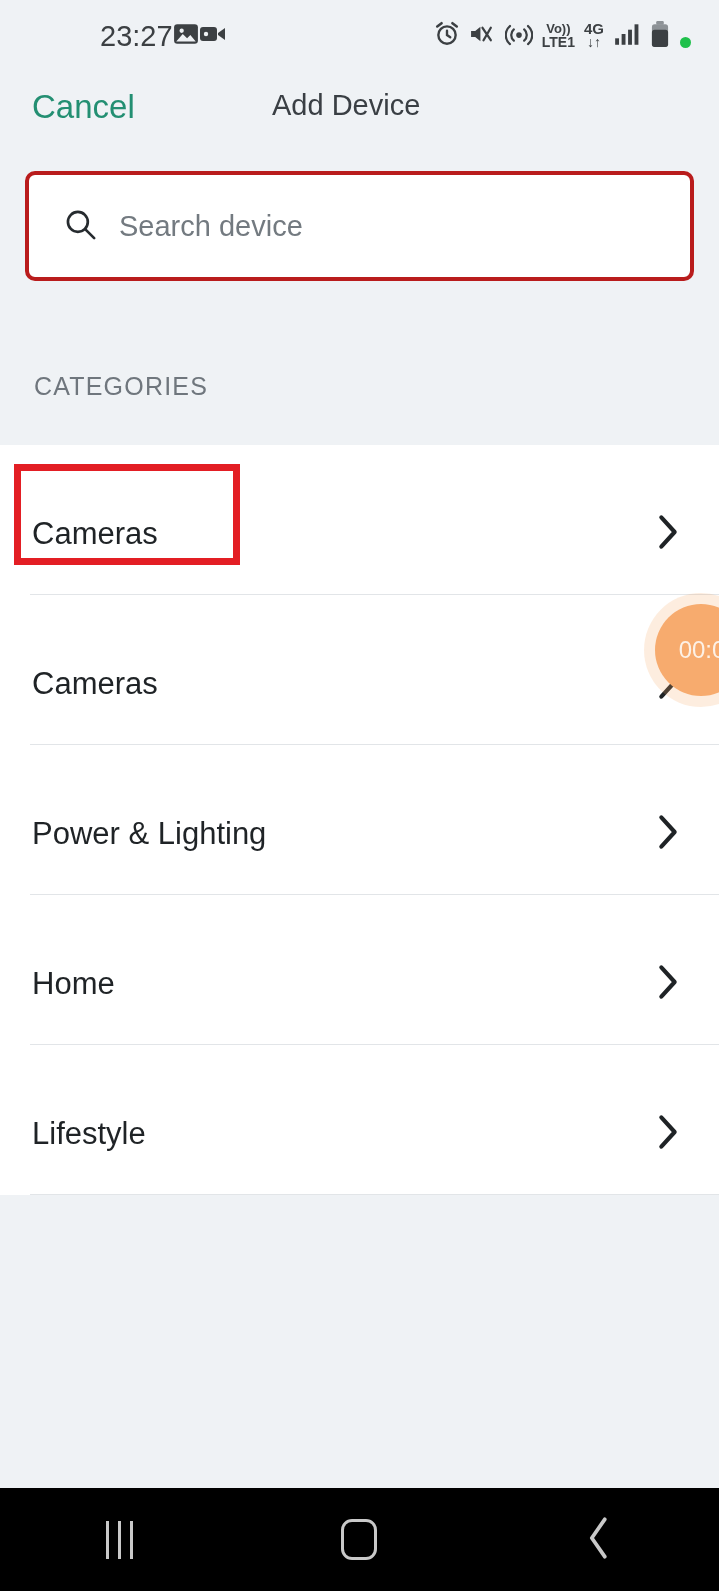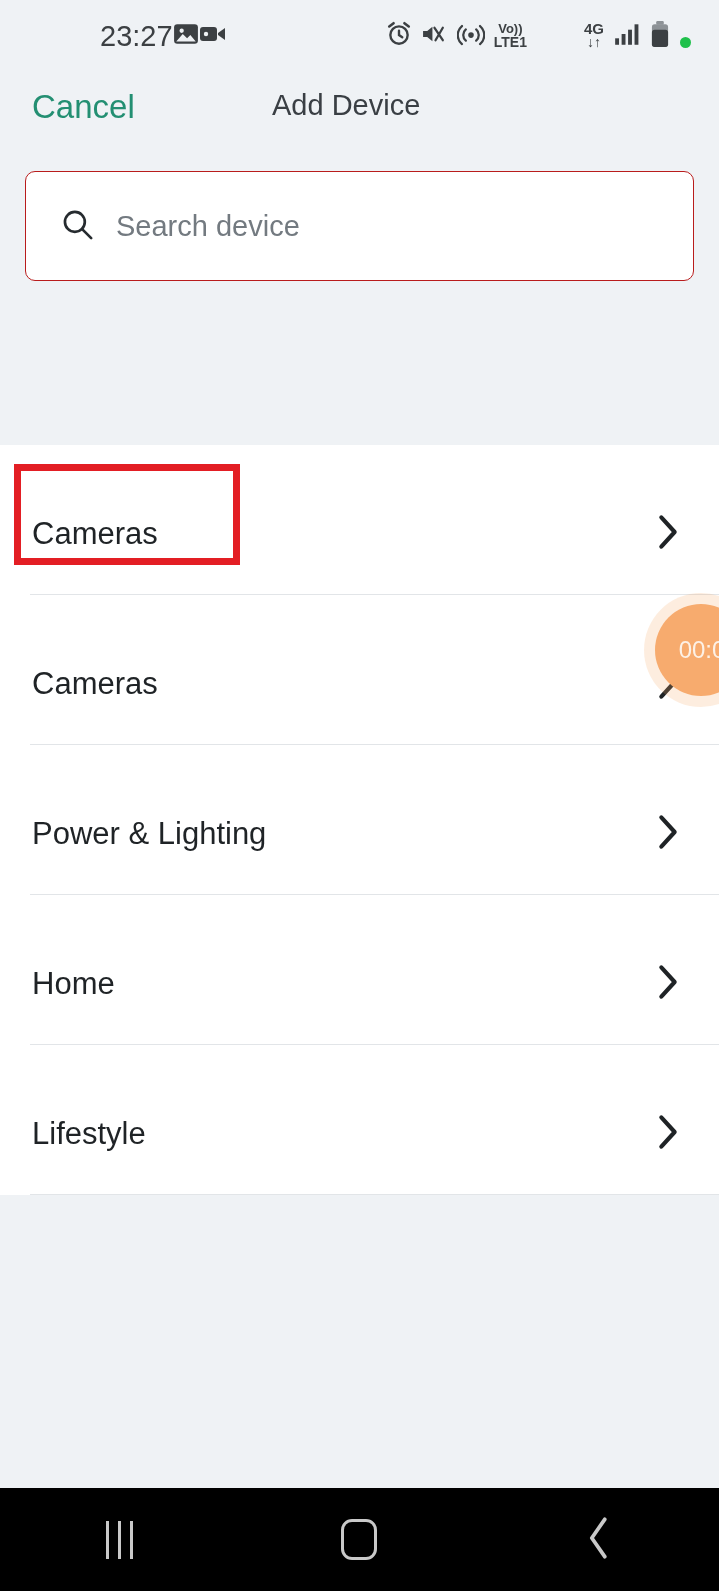--- a/index.html
+++ b/index.html
@@ -56,21 +56,20 @@
   }
   .volte-stack .l1 { font-size: 13px; }
   .volte-stack .l2 { font-size: 14px; }
   .g4-stack {
     display: flex;
     flex-direction: column;
     align-items: center;
     line-height: 0.95;
     color: #3c4043;
     font-weight: 700;
-    margin-left: 48px;
   }
   .g4-stack .l1 { font-size: 15px; }
   .g4-stack .l2 { font-size: 14px; }
   .green-dot {
     width: 11px; height: 11px;
     border-radius: 50%;
     background: #1fc04b;
     align-self: flex-end;
     margin-bottom: 4px;
     margin-left: 1px;
@@ -108,21 +107,21 @@
   }
 
   
   .search-wrap {
     position: absolute;
     top: 171px;
     left: 25px;
     width: 669px;
     height: 110px;
     background: #ffffff;
-    border: 1px solid #b91c1c;
+    border: 4px solid #b91c1c;
     border-radius: 10px;
     display: flex;
     align-items: center;
     padding-left: 34px;
   }
   .search-icon { flex: 0 0 auto; margin-right: 22px; }
   .search-input {
     border: none;
     outline: none;
     background: transparent;
@@ -326,20 +325,21 @@
   <div class="search-wrap">
     <span class="search-icon">
       <svg width="34" height="34" viewBox="0 0 24 24">
           <circle cx="10.5" cy="10.5" r="7" fill="none" stroke="#262b2f" stroke-width="1.9"></circle>
           <path d="M15.8 15.8L22 22" stroke="#262b2f" stroke-width="1.9" stroke-linecap="round"></path>
         </svg>
     </span>
     <input class="search-input" type="text" placeholder="Search device" style="">
   </div>
 
+  <div class="section-header">CATEGORIES</div>
 
   <div class="list">
 
     <div class="list-row">
       <span class="row-label">Cameras</span>
       <span class="chevron">
         <svg width="26" height="40" viewBox="0 0 18 30">
             <path d="M4 4l10 11L4 26" fill="none" stroke="#1f2326" stroke-width="3.1" stroke-linecap="round" stroke-linejoin="round"></path>
           </svg>
       </span>

